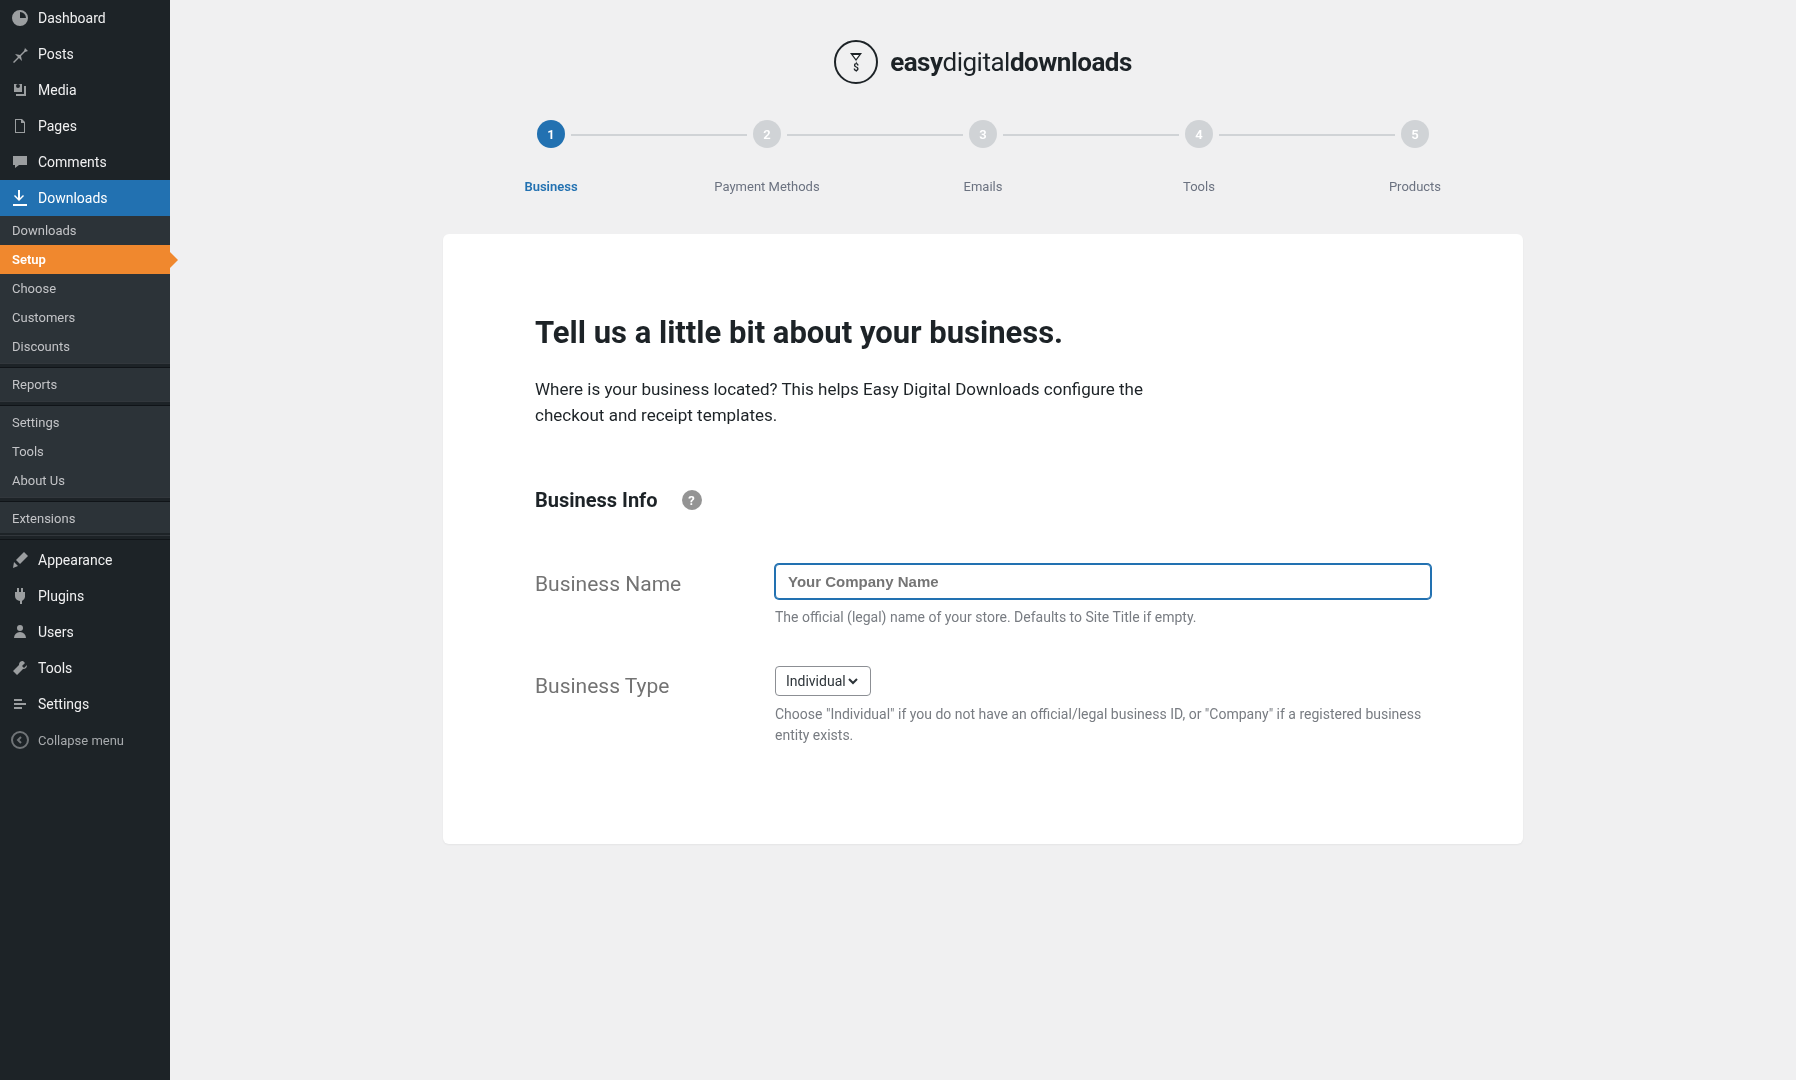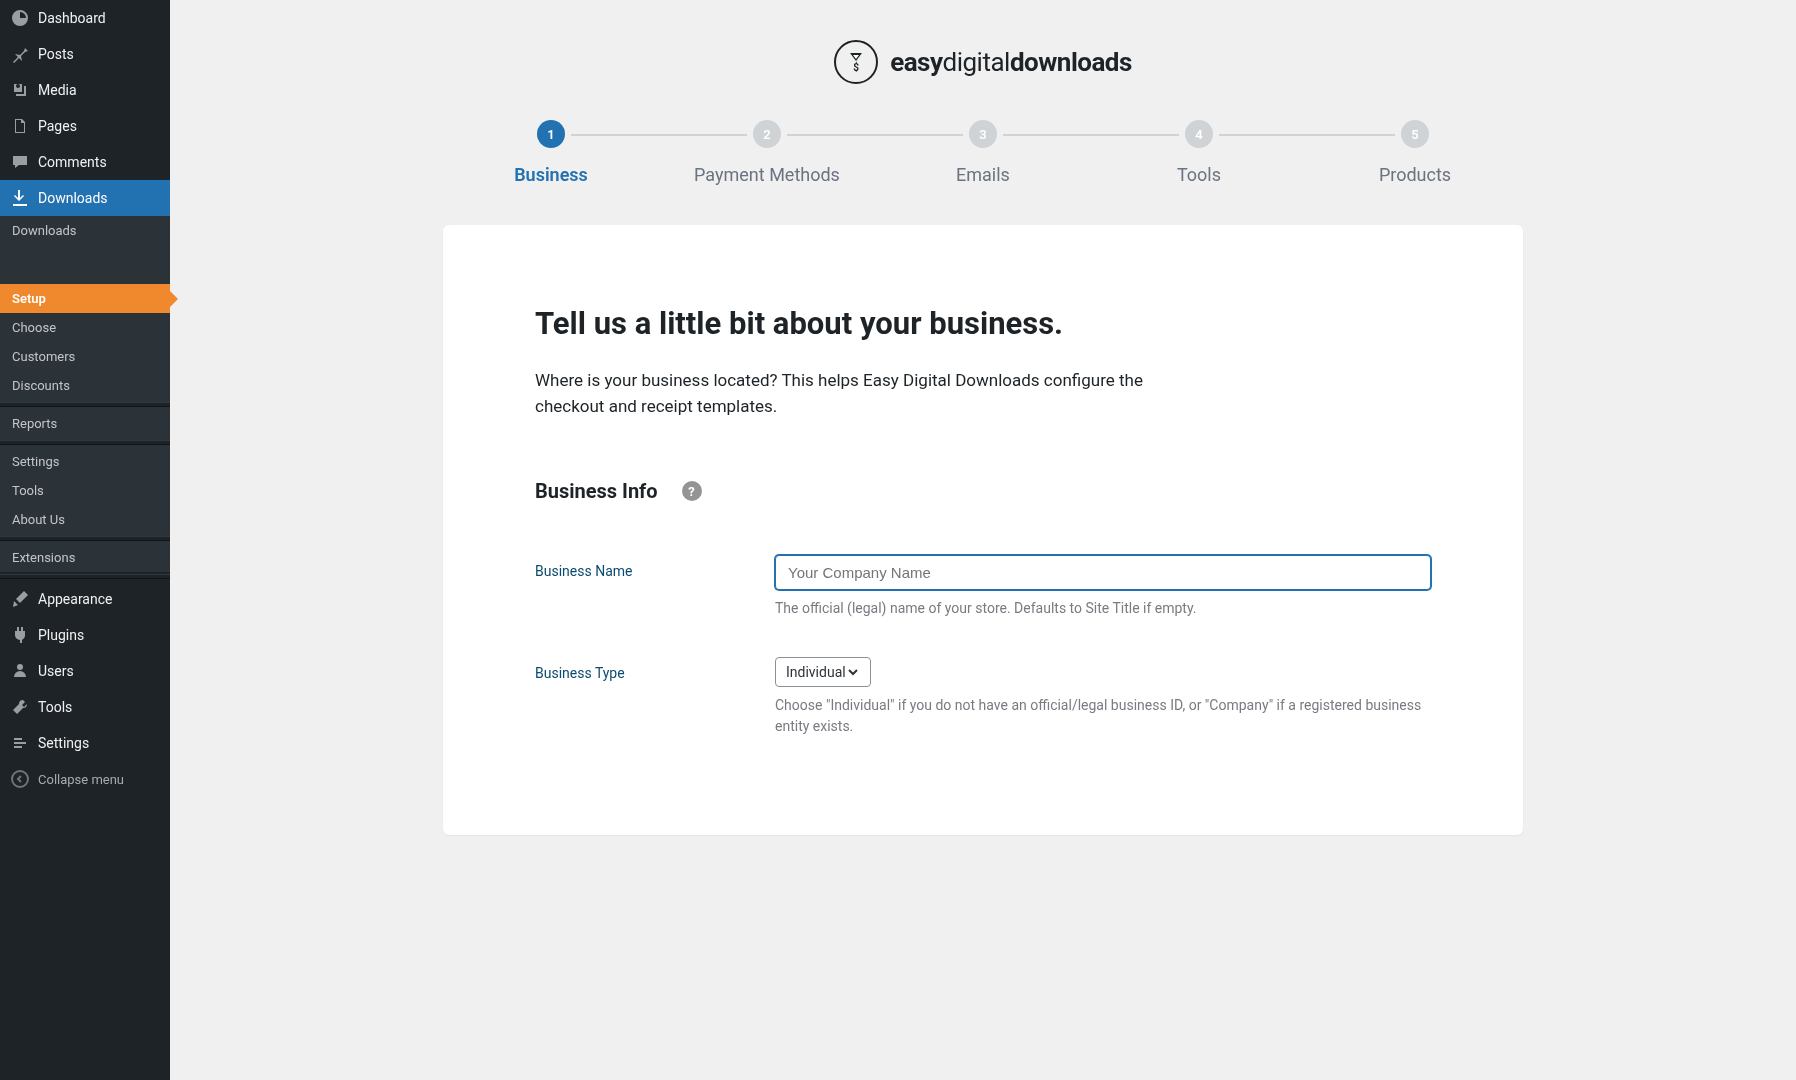--- a/index.html
+++ b/index.html
@@ -50,21 +50,20 @@
     padding: 7px 12px;
     cursor: pointer;
     color: #c3c4c7;
     font-size: 13px;
     position: relative;
   }
   .sidebar-subitem.active {
     background: #f0882e;
     color: #fff;
     font-weight: 600;
-    margin-top: 39px;
   }
   .sidebar-subitem.active::after {
     content: "";
     position: absolute;
     right: -8px;
     top: 50%;
     transform: translateY(-50%);
     border-top: 8px solid transparent;
     border-bottom: 8px solid transparent;
     border-left: 8px solid #f0882e;
@@ -134,22 +133,22 @@
     align-items: center;
     justify-content: center;
     font-size: 13px;
     font-weight: 600;
     z-index: 2;
   }
   .step.active .step-circle {
     background: #2271b1;
   }
   .step-label {
-    margin-top: 16px;
-    font-size: 18px;
+    margin-top: 31px;
+    font-size: 13px;
     color: #6b7280;
   }
   .step.active .step-label {
     color: #2271b1;
     font-weight: 600;
   }
   .step-line {
     position: absolute;
     top: 14px;
     left: calc(50% + 20px);
@@ -204,34 +203,35 @@
     font-weight: 700;
     cursor: pointer;
   }
   .form-row {
     display: flex;
     align-items: flex-start;
     margin-bottom: 38px;
   }
   .form-label {
     width: 240px;
-    font-size: 14px;
-    color: #0c4a6e;
+    font-size: 21px;
+    color: #737373;
     padding-top: 8px;
   }
   .form-control {
     flex: 1;
   }
   .text-input {
     width: 100%;
     padding: 8px 12px;
     font-size: 15px;
     border: 1px solid #8c8f94;
     border-radius: 4px;
     color: #2c3338;
+    font-weight: bold;
   }
   .text-input.focused {
     border: 1px solid #2271b1;
     box-shadow: 0 0 0 1px #2271b1;
     outline: none;
   }
   .select {
     display: inline-flex;
     align-items: center;
     padding: 6px 10px;

